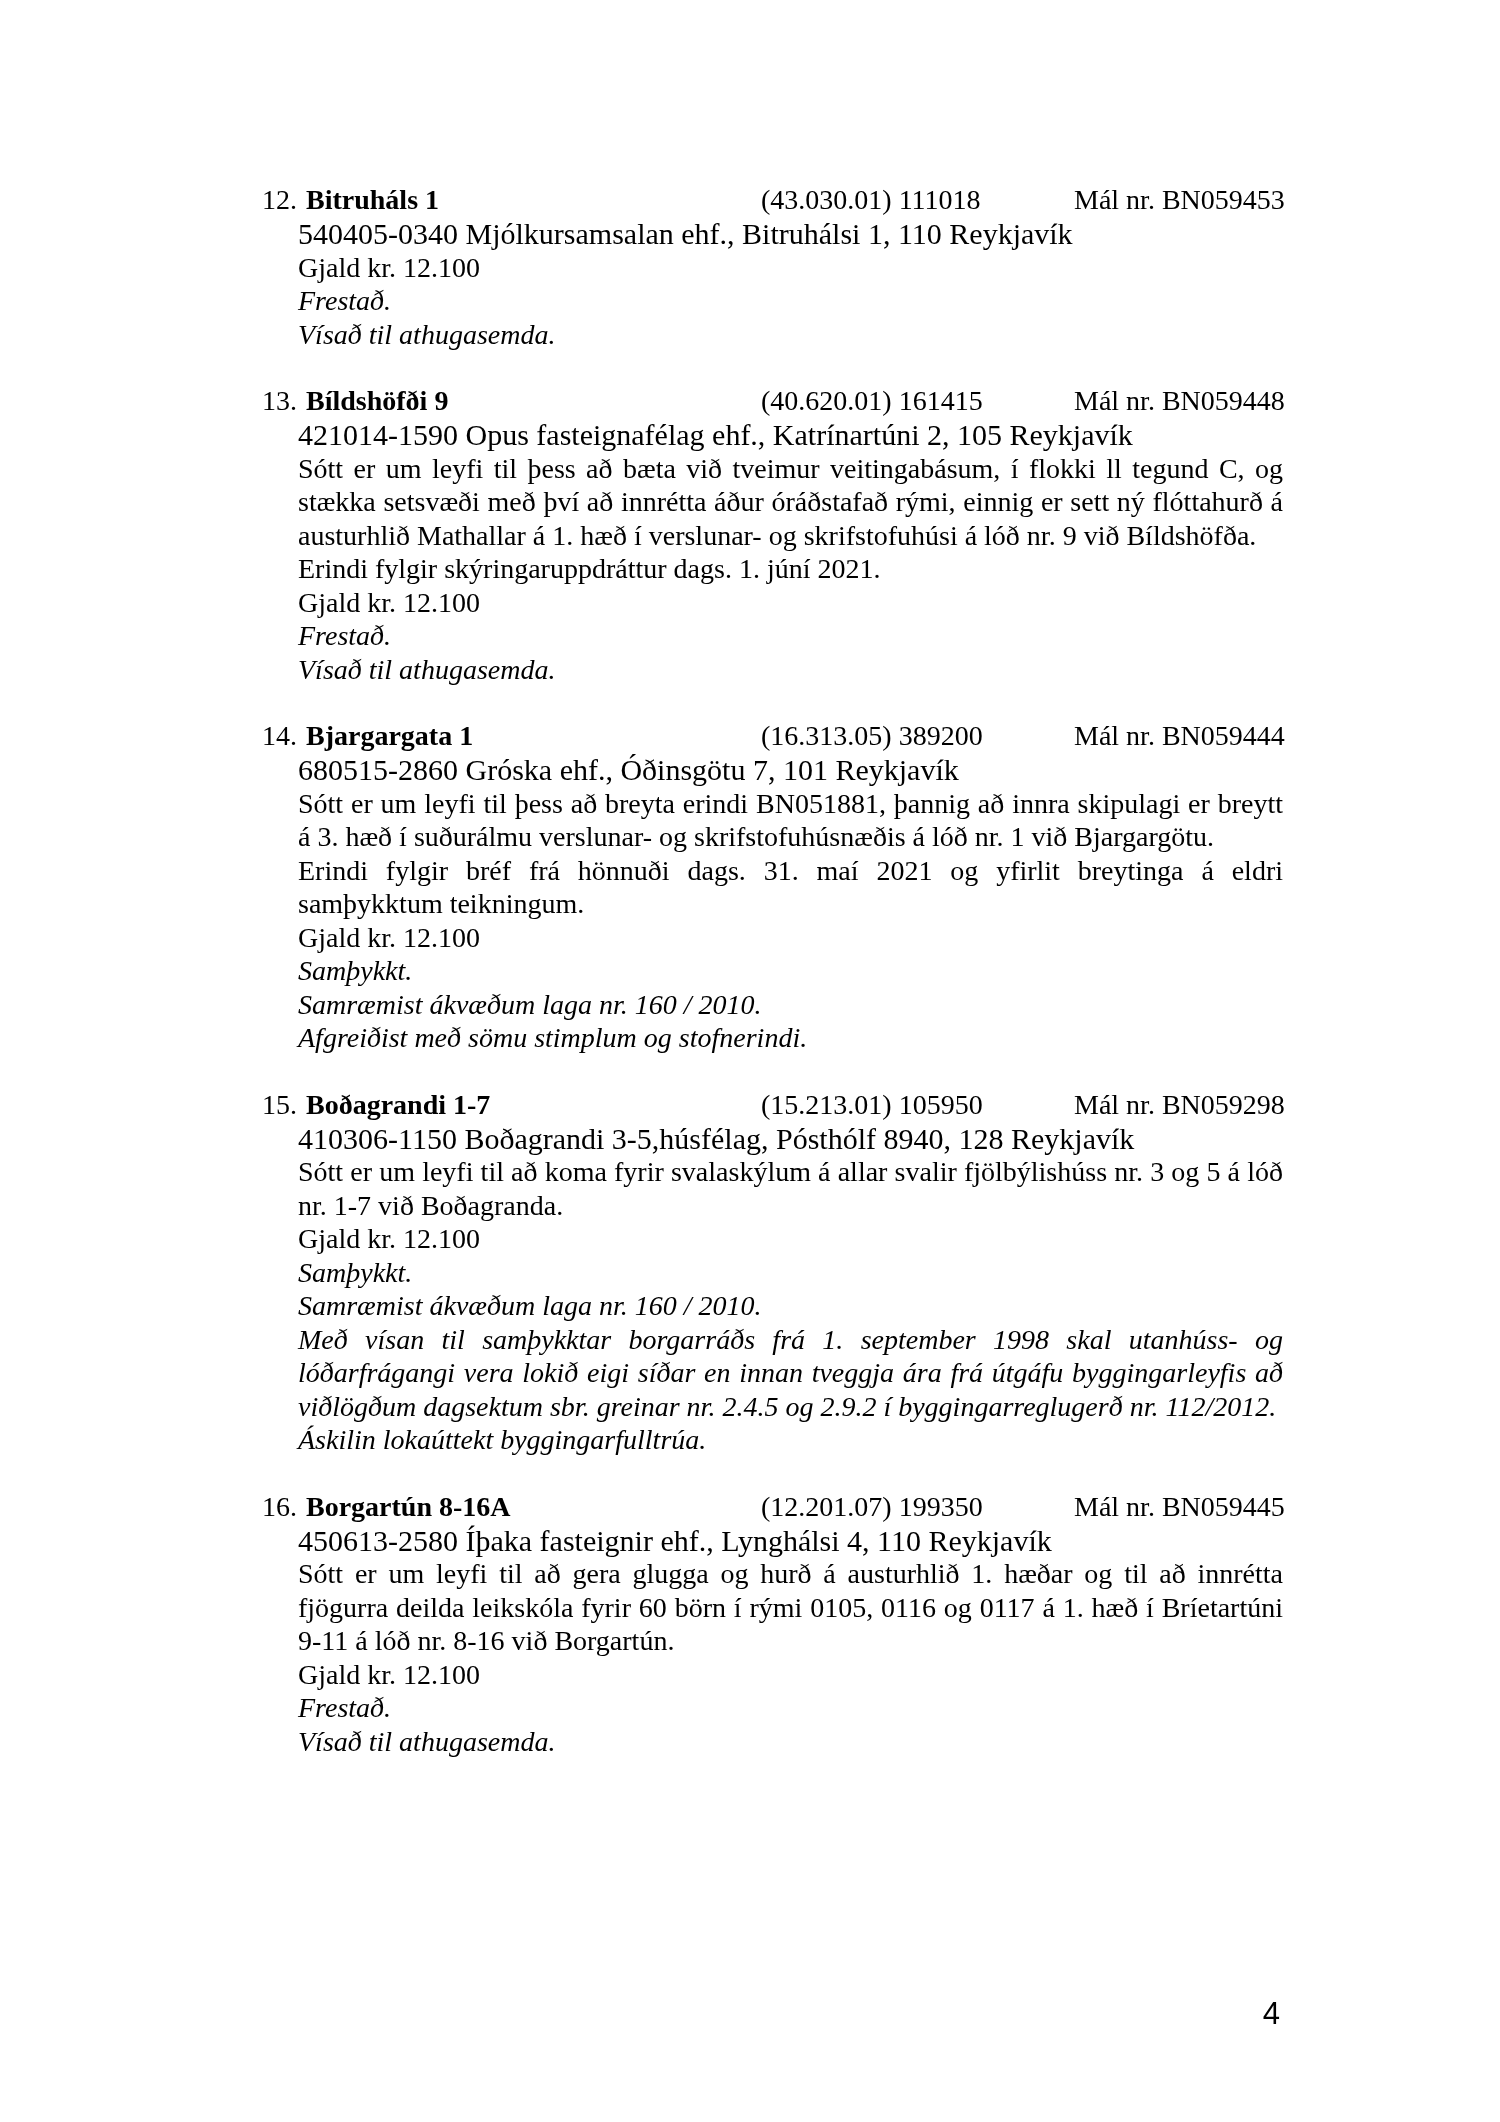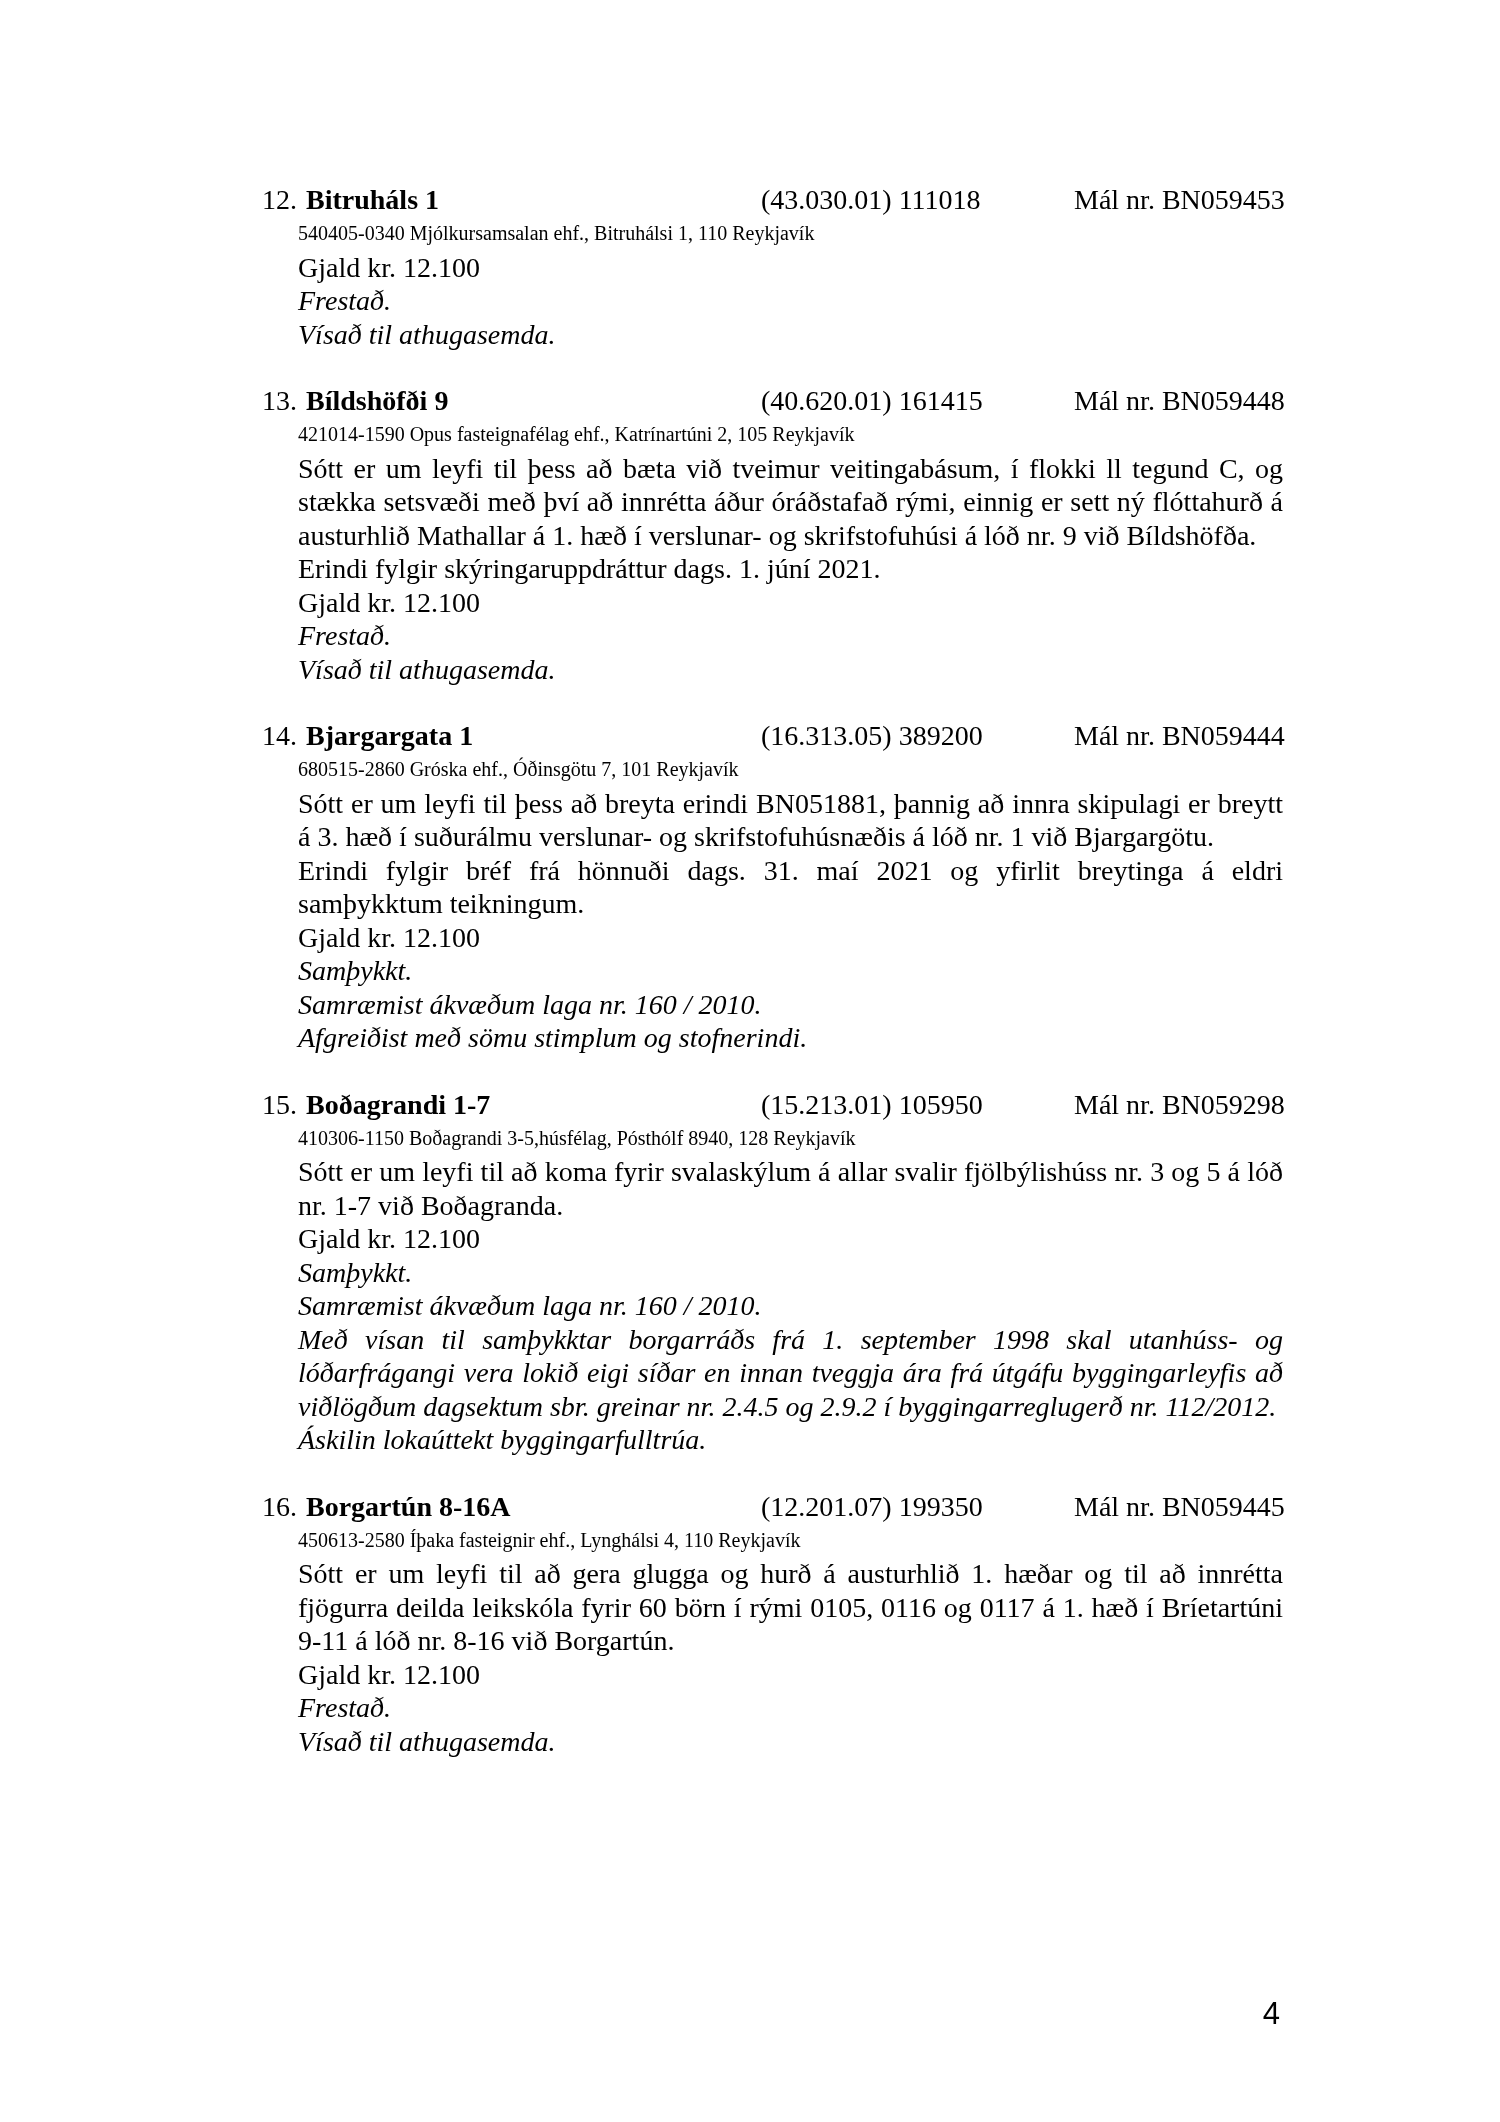--- a/index.html
+++ b/index.html
@@ -41,21 +41,21 @@
   }
   .item-header .num   { position: absolute; left: 16px; }
   .item-header .title { position: absolute; left: 60px; font-weight: bold; }
   .item-header .code  { position: absolute; left: 515px; }
   .item-header .case  { position: absolute; left: 828px; }
   .body {
     margin-left: 52px;
     width: 985px;
   }
   .owner {
-    font-size: 20px;
+    font-size: 30px;
     line-height: 33.5px;
   }
   .line.desc            { text-align: justify; }
   .line.plain           { text-align: left; }
   .line.status          { font-style: italic; }
   .line.status-justify  { font-style: italic; text-align: justify; }
   .page-num {
     position: absolute;
     left: 246px;
     top: 1997px;

